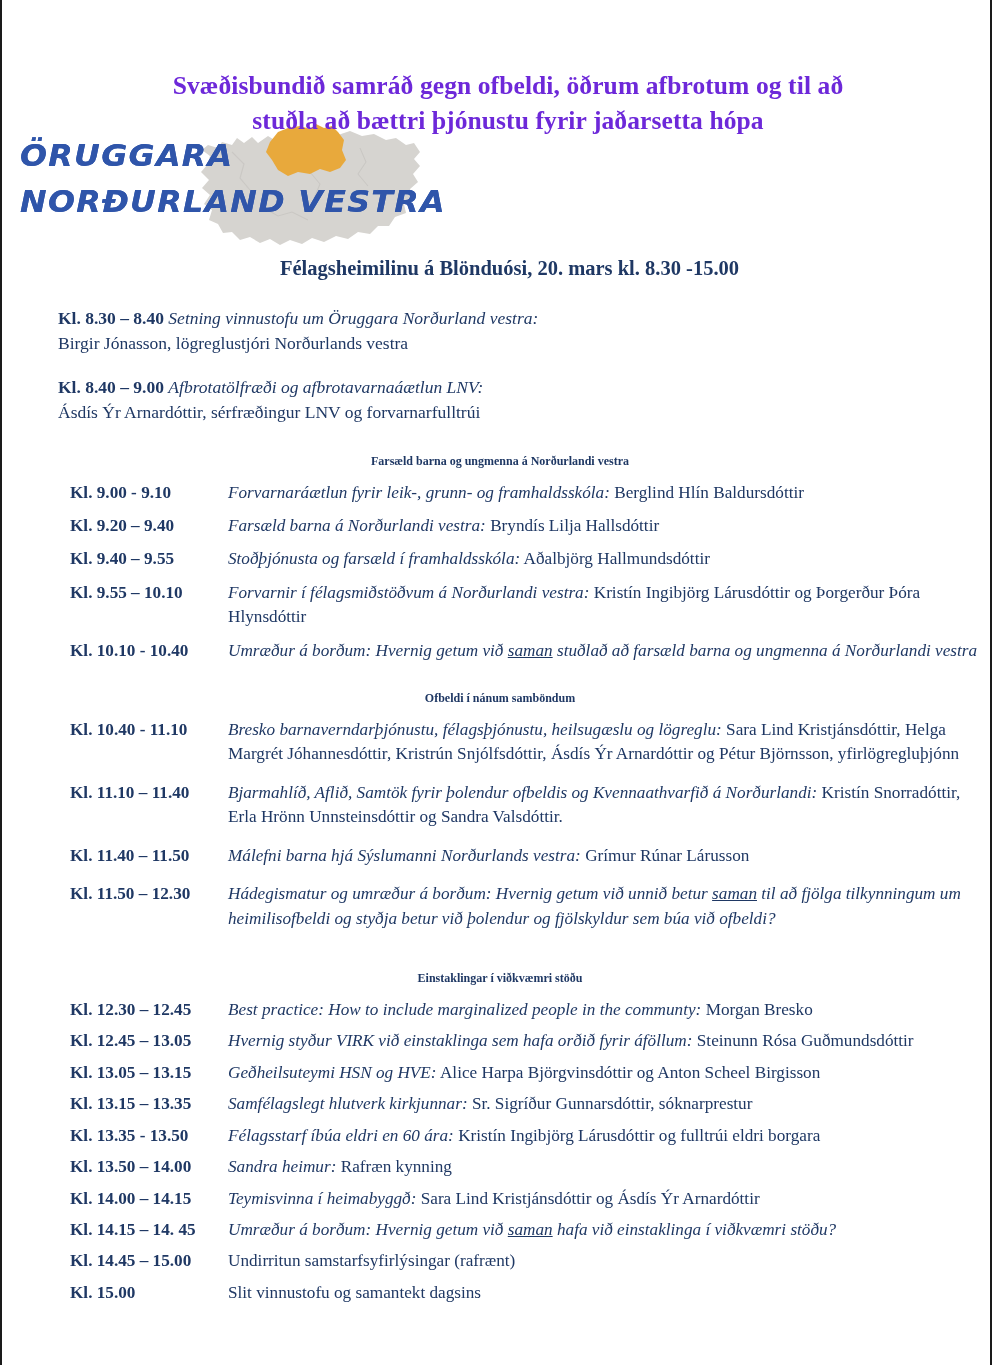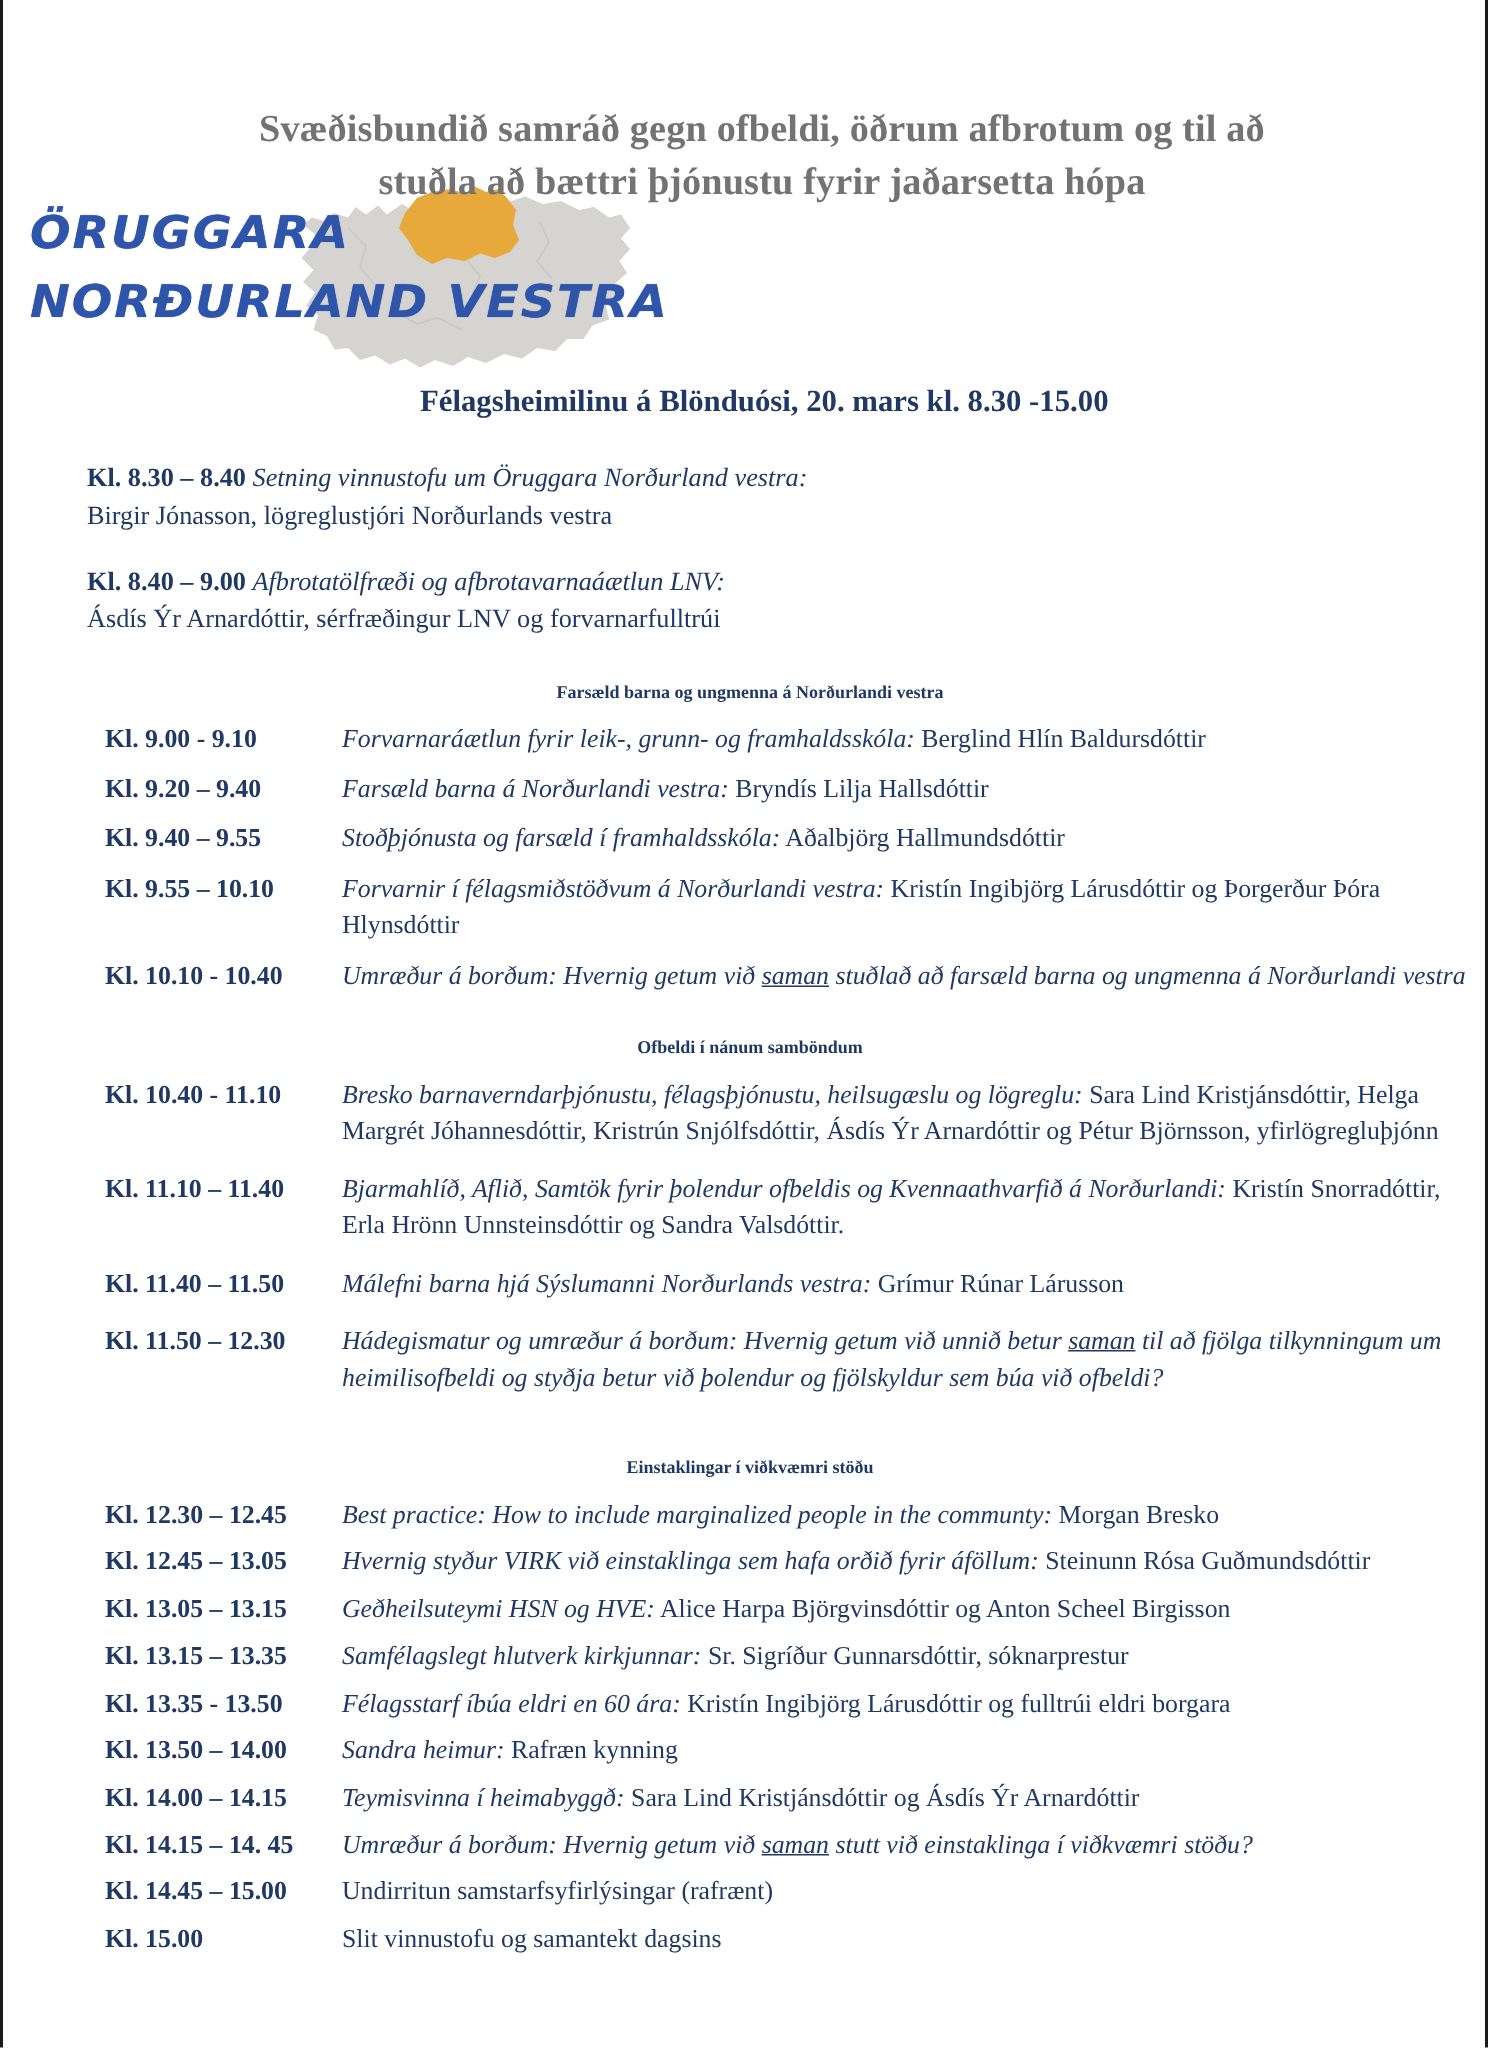--- a/index.html
+++ b/index.html
@@ -43,21 +43,21 @@
   .doc-title {
     position: absolute;
     left: 96px;
     top: 68px;
     width: 820px;
     text-align: center;
     font-weight: bold;
     font-size: 25.5px;
     line-height: 1.38;
     letter-spacing: 0.1px;
-    color: #737373;
+    color: #6d28d9;
     z-index: 3;
   }
   .doc-title .l2 { display: block; }
 
   .logo {
     position: absolute;
     left: 18px;
     top: 133px;
     z-index: 4;
     font-family: "DejaVu Sans", "Liberation Sans", sans-serif;
@@ -249,21 +249,21 @@
         <div class="row">
           <div class="time">Kl. 13.50 – 14.00</div>
           <div class="desc"><span class="it">Sandra heimur:</span> <span>Rafræn kynning</span></div>
         </div>
         <div class="row">
           <div class="time">Kl. 14.00 – 14.15</div>
           <div class="desc"><span class="it">Teymisvinna í heimabyggð:</span> <span>Sara Lind Kristjánsdóttir og Ásdís Ýr Arnardóttir</span></div>
         </div>
         <div class="row">
           <div class="time">Kl. 14.15 – 14. 45</div>
-          <div class="desc"><span class="it">Umræður á borðum: Hvernig getum við </span><span class="it un">saman</span><span class="it"> stutt við einstaklinga í viðkvæmri stöðu?</span></div>
+          <div class="desc"><span class="it">Umræður á borðum: Hvernig getum við </span><span class="it un">saman</span><span class="it"> hafa við einstaklinga í viðkvæmri stöðu?</span></div>
         </div>
         <div class="row">
           <div class="time">Kl. 14.45 – 15.00</div>
           <div class="desc"><span>Undirritun samstarfsyfirlýsingar (rafrænt)</span></div>
         </div>
         <div class="row">
           <div class="time">Kl. 15.00</div>
           <div class="desc"><span>Slit vinnustofu og samantekt dagsins</span></div>
         </div>
       </div>

